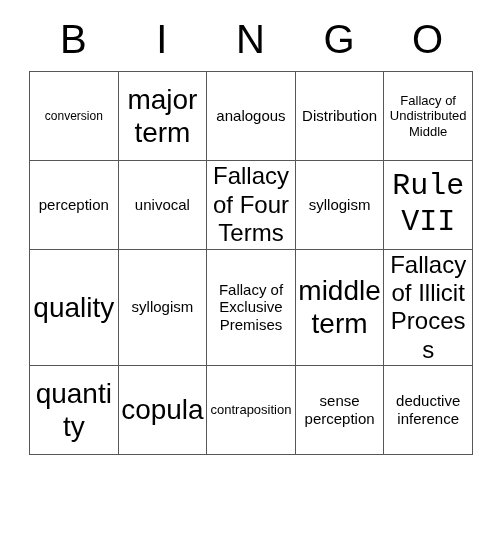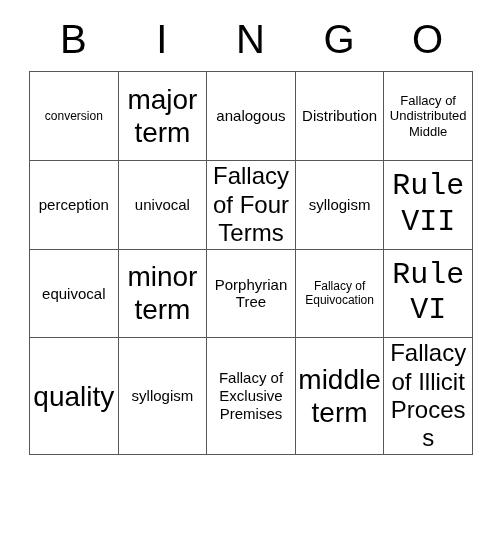--- a/index.html
+++ b/index.html
@@ -96,29 +96,29 @@
         <td class="fs-xs">Fallacy of Undistributed Middle</td>
       </tr>
       <tr>
         <td class="fs-md">perception</td>
         <td class="fs-md">univocal</td>
         <td class="fs-lg">Fallacy of Four Terms</td>
         <td class="fs-md">syllogism</td>
         <td class="fs-xxl">Rule VII</td>
       </tr>
       <tr>
-        <td class="fs-md">equivocal</td>
-        <td class="fs-xl">minor term</td>
-        <td class="fs-md">Porphyrian Tree</td>
-        <td class="fs-sm">Fallacy of Equivocation</td>
-        <td class="fs-xxl">Rule VI</td>
-      </tr>
-      <tr>
         <td class="fs-xl">quality</td>
         <td class="fs-md">syllogism</td>
         <td class="fs-md">Fallacy of Exclusive Premises</td>
         <td class="fs-xl">middle term</td>
         <td class="fs-lg">Fallacy of Illicit Process</td>
+      </tr>
+      <tr>
+        <td class="fs-xl">quantity</td>
+        <td class="fs-xl">copula</td>
+        <td class="fs-xs">contraposition</td>
+        <td class="fs-md">sense perception</td>
+        <td class="fs-md">deductive inference</td>
       </tr>
     </tbody>
   </table>
 
 </div>
 
 </body></html>

